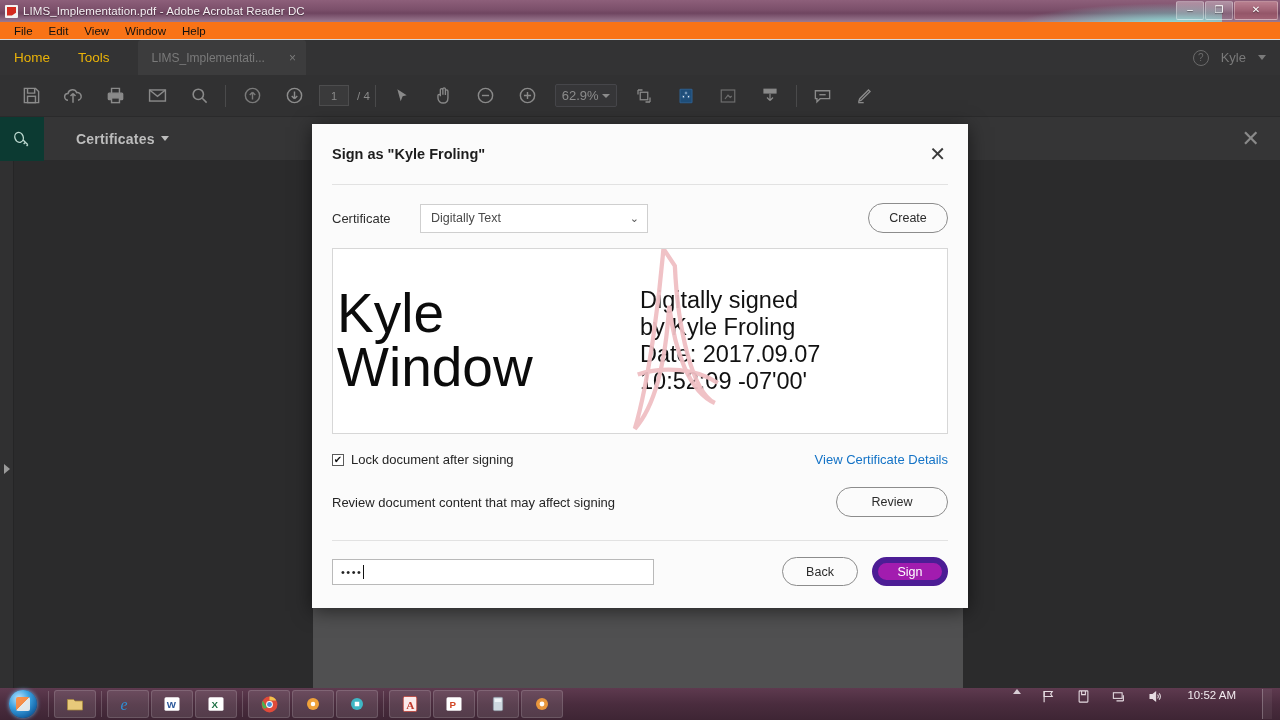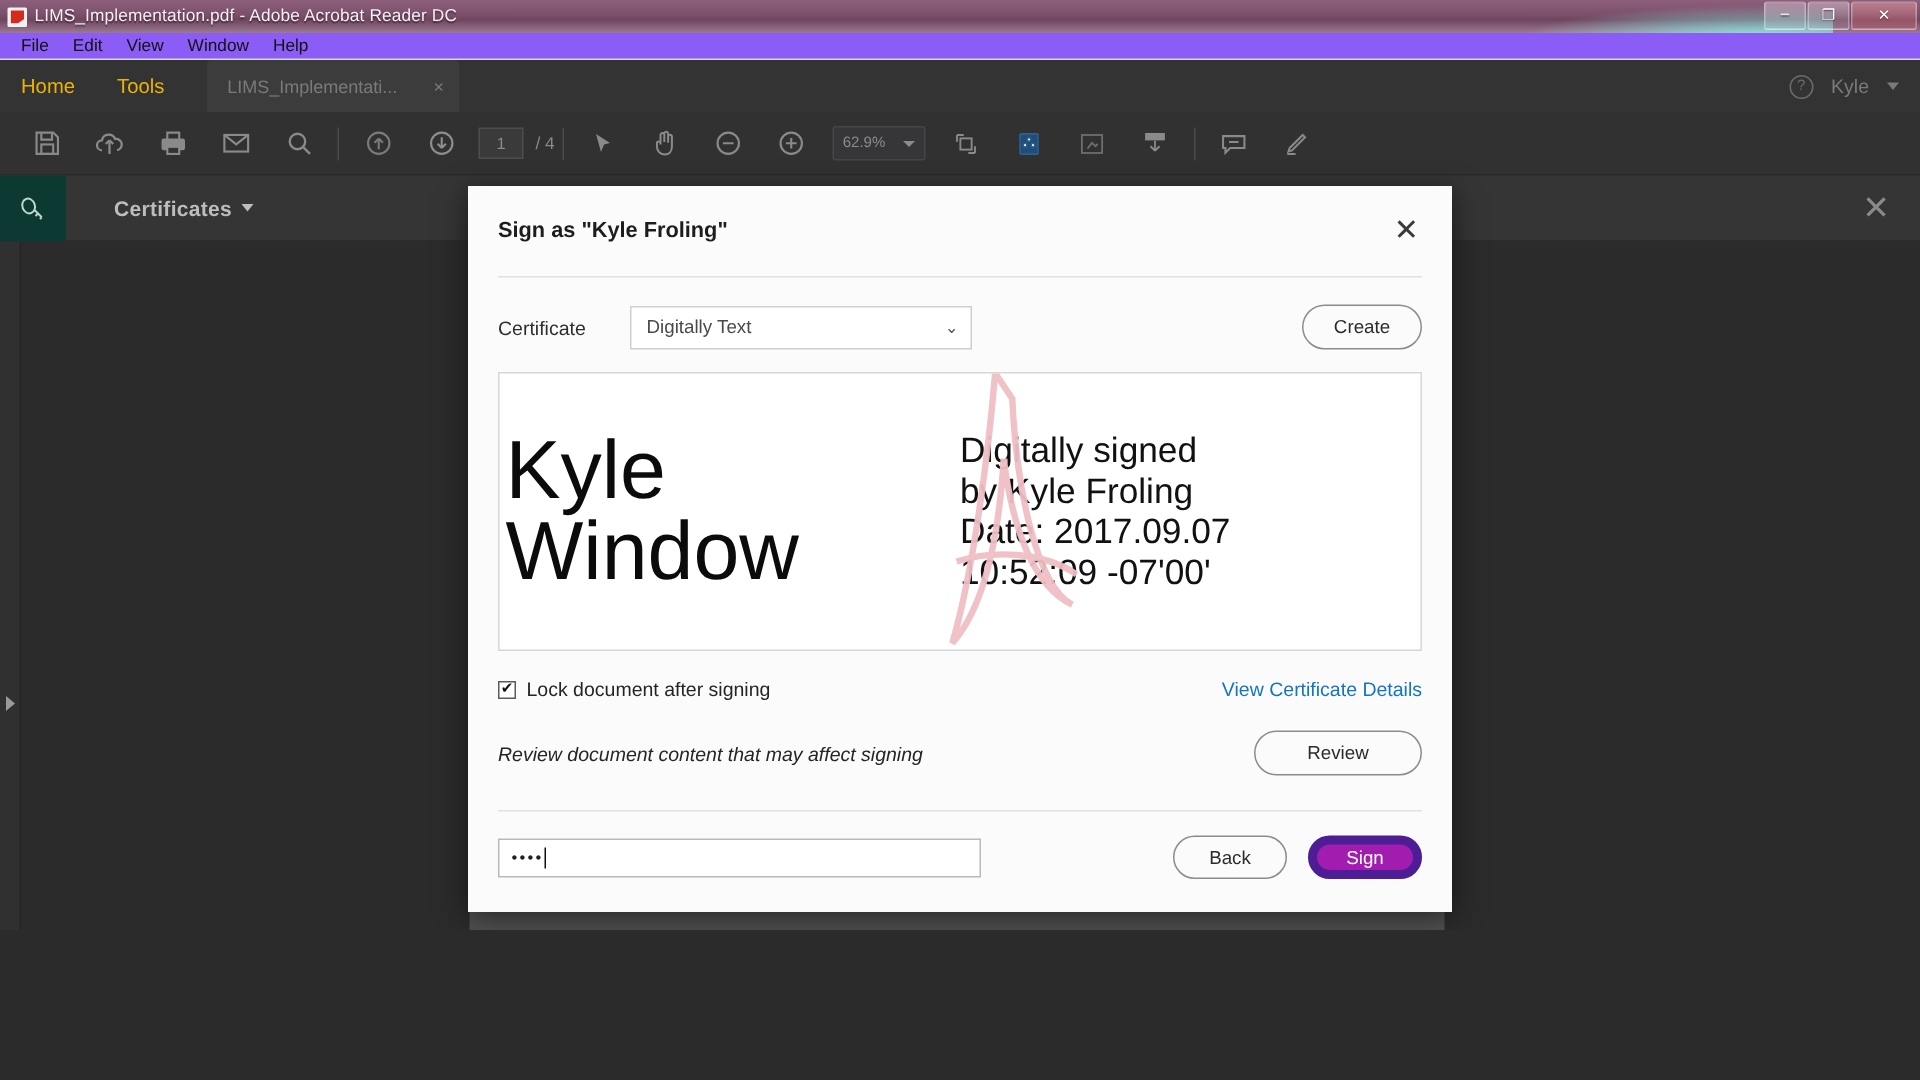--- a/index.html
+++ b/index.html
@@ -2,21 +2,21 @@
 <html><head>
 <meta charset="utf-8">
 <style>
   * { box-sizing: border-box; margin: 0; padding: 0; }
   html, body {
     width: 1280px; height: 720px;
     overflow: hidden;
     font-family: "Liberation Sans", sans-serif;
     background: #2b2b2b;
   }
-  #app { position: relative; width: 1280px; height: 620px; overflow: hidden; }
+  #app { position: relative; width: 1280px; height: 720px; overflow: hidden; }
 
   
   .titlebar {
     position: absolute; left: 0; top: 0; width: 1280px; height: 22px;
     background: linear-gradient(to bottom, #8d5f7a 0%, #7b4f6a 45%, #6f4560 60%, #9c7a91 100%);
     display: flex; align-items: center;
   }
   .titlebar .glow {
     position: absolute; right: 58px; top: 0; width: 230px; height: 22px;
     background: radial-gradient(ellipse at 80% 120%, rgba(140,255,240,.85) 0%, rgba(140,255,240,0) 62%);
@@ -43,21 +43,21 @@
   .winbtn.close { width: 44px; background: linear-gradient(to bottom, rgba(255,180,180,.4), rgba(220,80,80,.25)); }
   .winbtn span {
     position: absolute; left: 0; right: 0; top: 2px; text-align: center;
     font-size: 10px; color: #fff; font-family: "Liberation Sans", sans-serif;
     text-shadow: 0 1px 1px rgba(0,0,0,.5);
   }
 
   
   .menubar {
     position: absolute; left: 0; top: 22px; width: 1280px; height: 18px;
-    background: #8b5cf6; display: flex; align-items: center; padding-left: 6px;
+    background: #f97316; display: flex; align-items: center; padding-left: 6px;
     border-bottom: 1px solid #d8d8d8;
   }
   .menubar .mi { font-size: 11.5px; color: #111; padding: 0 8px; }
 
   
   .acro { position: absolute; left: 0; top: 40px; width: 1280px; height: 648px; background: #333334; }
 
   .tabrow {
     position: absolute; left: 0; top: 0; width: 1280px; height: 35px;
     background: #333334; display: flex; align-items: flex-end;
@@ -89,21 +89,21 @@
     width: 30px; height: 21px; border: 1px solid #4d4d4e; background: #3a3a3b;
     display: flex; align-items: center; justify-content: center;
     font-size: 11px; color: #8a8a8a; margin-left: 4px;
   }
   .pageof { font-size: 11.5px; color: #8a8a8a; margin-left: 8px; }
   .zoombox {
     width: 62px; height: 23px; border: 1px solid #46464a; background: #363638;
     display: flex; align-items: center; justify-content: space-between;
     padding: 0 6px; margin: 0 6px; border-radius: 2px;
   }
-  .zoombox .zv { font-size: 10px; color: #8c8c8c; }
+  .zoombox .zv { font-size: 13px; color: #8c8c8c; }
   .zoombox .zc { width: 0; height: 0; border-left: 4px solid transparent; border-right: 4px solid transparent; border-top: 4px solid #8c8c8c; }
 
   
   .certbar {
     position: absolute; left: 0; top: 77px; width: 1280px; height: 44px;
     background: #353536; display: flex; align-items: center; border-bottom: 1px solid #2b2b2c;
   }
   .certicon {
     width: 44px; height: 44px; background: #0c3a32; display: flex; align-items: center; justify-content: center;
   }
@@ -158,21 +158,21 @@
 
   .lockrow { display: flex; align-items: center; padding: 18px 20px 0 20px; }
   .chk {
     width: 12px; height: 12px; border: 1px solid #5a5a5a; background: #fff; margin-right: 7px;
     display: flex; align-items: center; justify-content: center; font-size: 10px; color: #111; line-height: 1;
   }
   .locklbl { font-size: 13px; color: #252525; }
   .viewcert { margin-left: auto; font-size: 13px; color: #1473c6; }
 
   .reviewrow { display: flex; align-items: center; padding: 20px 20px 0 20px; }
-  .reviewlbl { font-size: 13px; color: #252525; font-style: italic; }
+  .reviewlbl { font-size: 13px; color: #252525; }
   .reviewbtn {
     margin-left: auto; width: 112px; height: 30px; border: 1px solid #8c8c8c; border-radius: 15px;
     background: #fbfbfb; font-size: 12.5px; color: #2b2b2b; display: flex; align-items: center; justify-content: center;
   }
 
   .botrule { height: 1px; background: #e2e2e2; margin: 23px 20px 0 20px; }
   .botrow { display: flex; align-items: center; padding: 16px 20px 0 20px; }
   .pwd {
     width: 322px; height: 26px; border: 1px solid #b9b9b9; background: #fff;
     display: flex; align-items: center; padding-left: 8px;

